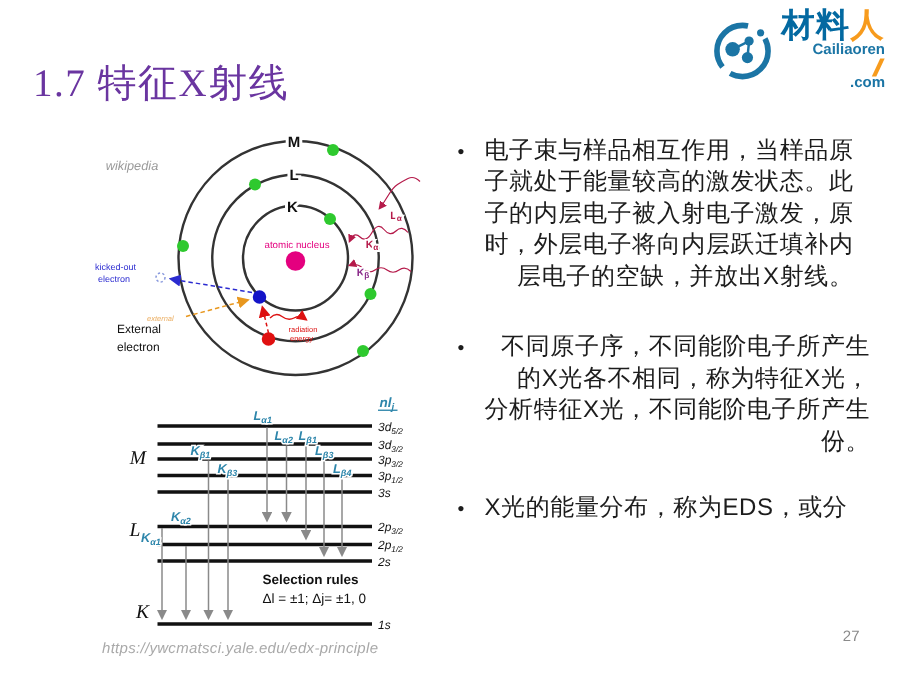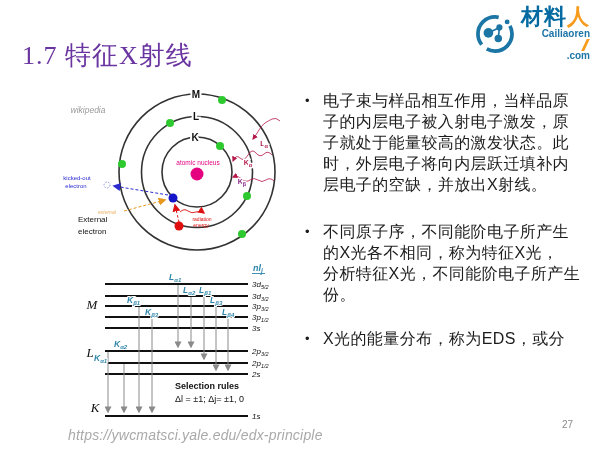--- a/index.html
+++ b/index.html
@@ -20,25 +20,25 @@
   .logo-zh .zh-main{color:#0369a1;}
   .logo-zh .zh-accent{color:#f79b1d;}
   .logo-en{font-size:10px;font-weight:bold;color:#1b75a5;margin-top:1px;display:flex;align-items:flex-end;flex-direction:column;}
   .logo-slash{display:inline-block;width:3px;height:12px;background:#f79b1d;transform:skewX(-25deg);margin:0 3px;}
   
   .bullets{position:absolute;left:305px;top:90px;width:282px;color:#1c1c1c;}
   .bullet{display:flex;margin-bottom:26px;}
   .bullet:nth-child(2){margin-bottom:23px;}
   .bullet-dot{width:18px;font-size:13px;line-height:21px;flex:none;}
   .bullet-lines{font-size:16px;line-height:21px;letter-spacing:0.4px;}
-  .bullet-lines div{white-space:nowrap;}
+  .bullet-lines div{white-space:nowrap;text-align:right;}
   
   .figure-svg{position:absolute;left:50px;top:85px;}
   .source-url{
-    position:absolute;left:68px;top:427px;font-size:14px;font-style:italic;
+    position:absolute;left:68px;top:427px;font-size:10px;font-style:italic;
     color:#a9a9a9;letter-spacing:0.2px;
   }
   .page-number{position:absolute;right:27px;top:419px;font-size:10px;color:#8a8a8a;}
 </style>
 </head>
 <body>
 
 <div class="slide">
 
   <div class="title">1.7 特征X射线</div>
@@ -191,22 +191,22 @@
       <text x="125" y="304" font-size="9" font-weight="bold" fill="#111">Selection rules</text>
       <text x="125" y="317" font-size="9" fill="#111">Δl = ±1; Δj= ±1, 0</text>
     </g>
   </svg>
 
   <div class="bullets">
     <div class="bullet">
       <span class="bullet-dot">•</span>
       <div class="bullet-lines">
         <div>电子束与样品相互作用，当样品原</div>
+        <div>子就处于能量较高的激发状态。此</div>
         <div>子的内层电子被入射电子激发，原</div>
-        <div>子就处于能量较高的激发状态。此</div>
         <div>时，外层电子将向内层跃迁填补内</div>
         <div>层电子的空缺，并放出X射线。</div>
       </div>
     </div>
     <div class="bullet">
       <span class="bullet-dot">•</span>
       <div class="bullet-lines">
         <div>不同原子序，不同能阶电子所产生</div>
         <div>的X光各不相同，称为特征X光，</div>
         <div>分析特征X光，不同能阶电子所产生</div>

